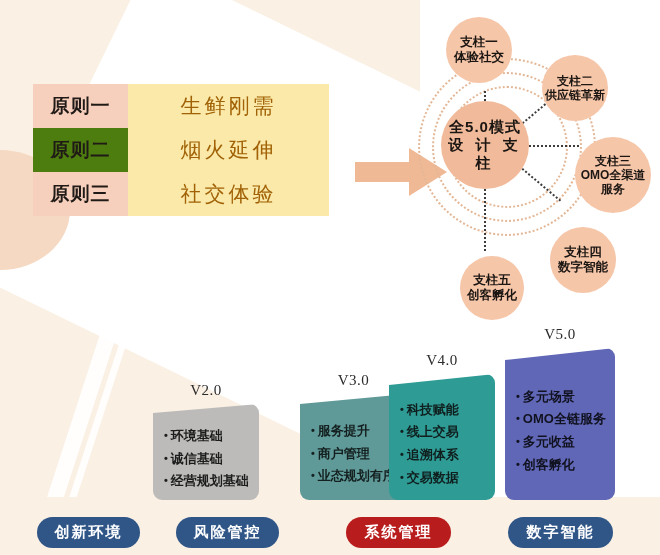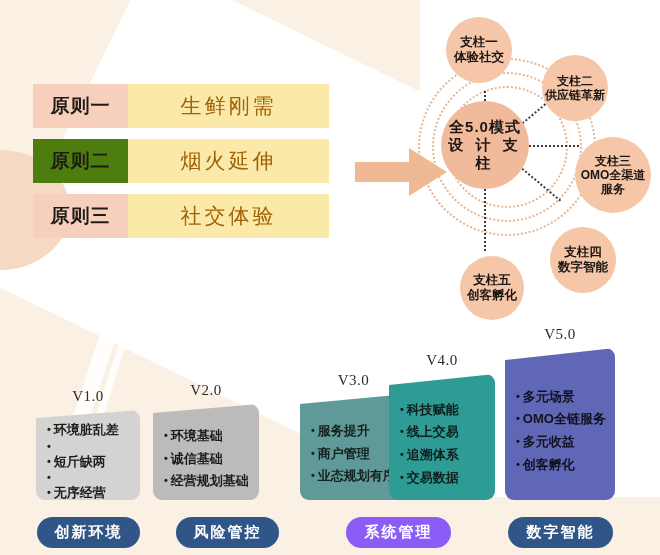--- a/index.html
+++ b/index.html
@@ -38,21 +38,21 @@
   .bg-stripe.s1{left:118px;top:280px;width:16px;height:290px;transform:rotate(18deg);transform-origin:top center;}
   .bg-stripe.s2{left:140px;top:280px;width:7px;height:290px;transform:rotate(18deg);transform-origin:top center;}
   .bg-stripe.s3{left:613px;top:300px;width:20px;height:280px;transform:rotate(-14deg);transform-origin:top center;}
   .bg-stripe.s4{left:598px;top:300px;width:6px;height:280px;transform:rotate(-14deg);transform-origin:top center;}
   .bg-bottom-band{
     position:absolute;left:0;bottom:0;width:660px;height:58px;background:#faf0e4;
   }
 
   
   .principles{position:absolute;left:33px;top:84px;width:296px;}
-  .prow{display:flex;height:44px;margin-bottom:11px;}
+  .prow{display:flex;height:44px;}
   .prow .ptag{
     width:95px;background:#f7cfbd;
     display:flex;align-items:center;justify-content:center;
     color:#201a16;font-size:19px;font-weight:bold;letter-spacing:1px;
   }
   .prow .pval{
     flex:1;background:#fae9a8;
     display:flex;align-items:center;justify-content:center;
     color:#a16207;font-size:21px;font-weight:normal;letter-spacing:3px;
   }
@@ -188,32 +188,20 @@
     <div class="node p p4" style="background: rgb(246, 198, 169);">
       <div>支柱四</div>
       <div>数字智能</div>
     </div>
     <div class="node p p5" style="background: rgb(246, 198, 169);">
       <div>支柱五</div>
       <div>创客孵化</div>
     </div>
   </div>
 
-  <div class="vcard" style="left:36px;top:410px;width:104px;height:90px;">
-    <div class="vlabel">V1.0</div>
-    <div class="vbody" id="vb0" style="background: rgb(212, 211, 209); color: rgb(28, 28, 28); clip-path: polygon(0% 8px, 100% 0%, 100% 100%, 0% 100%);">
-      <ul>
-        <li>环境脏乱差</li>
-        <li class="stray"></li>
-        <li>短斤缺两</li>
-        <li class="stray"></li>
-        <li>无序经营</li>
-      </ul>
-    </div>
-  </div>
 
   <div class="vcard" style="left:153px;top:404px;width:106px;height:96px;">
     <div class="vlabel">V2.0</div>
     <div class="vbody" id="vb1" style="background: rgb(188, 187, 185); color: rgb(28, 28, 28); clip-path: polygon(0% 9px, 100% 0%, 100% 100%, 0% 100%);">
       <ul>
         <li>环境基础</li>
         <li>诚信基础</li>
         <li>经营规划基础</li>
       </ul>
     </div>
@@ -249,16 +237,16 @@
         <li>多元场景</li>
         <li>OMO全链服务</li>
         <li>多元收益</li>
         <li>创客孵化</li>
       </ul>
     </div>
   </div>
 
   <div class="pill" style="left: 37px; top: 517px; width: 103px; background: rgb(47, 86, 135);">创新环境</div>
   <div class="pill" style="left: 176px; top: 517px; width: 103px; background: rgb(47, 86, 135);">风险管控</div>
-  <div class="pill" style="left: 346px; top: 517px; width: 105px; background: #8b5cf6;">系统管理</div>
+  <div class="pill" style="left: 346px; top: 517px; width: 105px; background: #b91c1c;">系统管理</div>
   <div class="pill" style="left: 508px; top: 517px; width: 105px; background: rgb(47, 86, 135);">数字智能</div>
 
 </div>
 
 </body></html>

